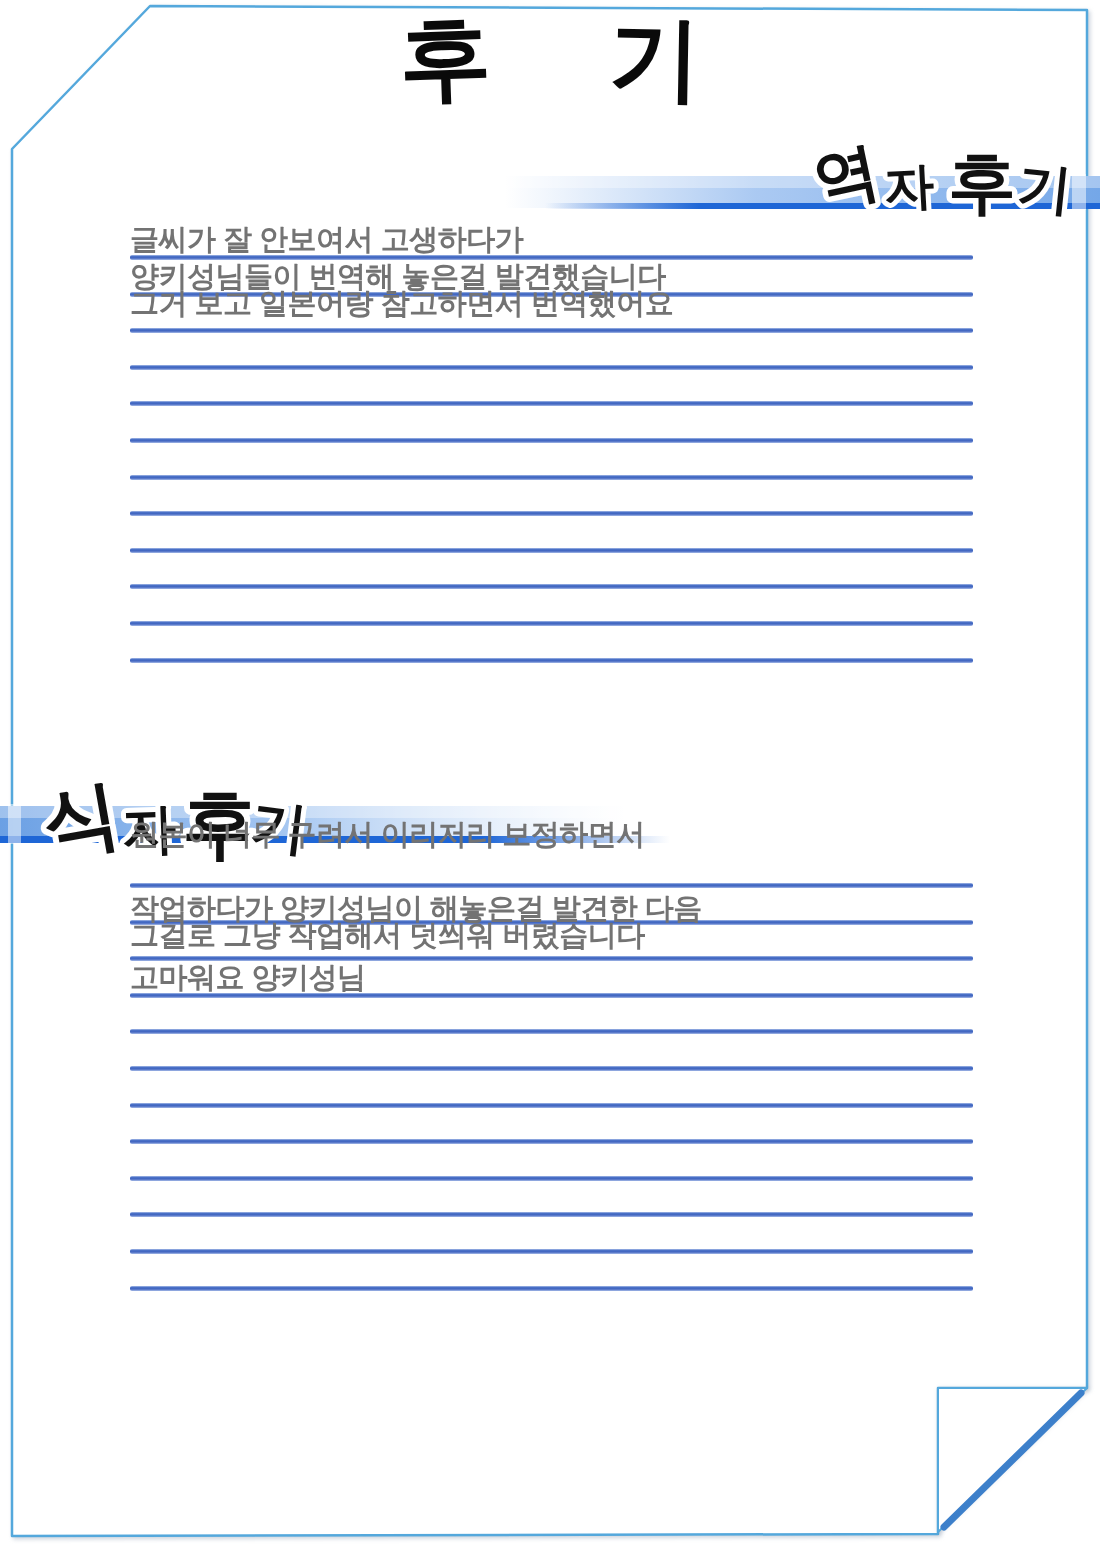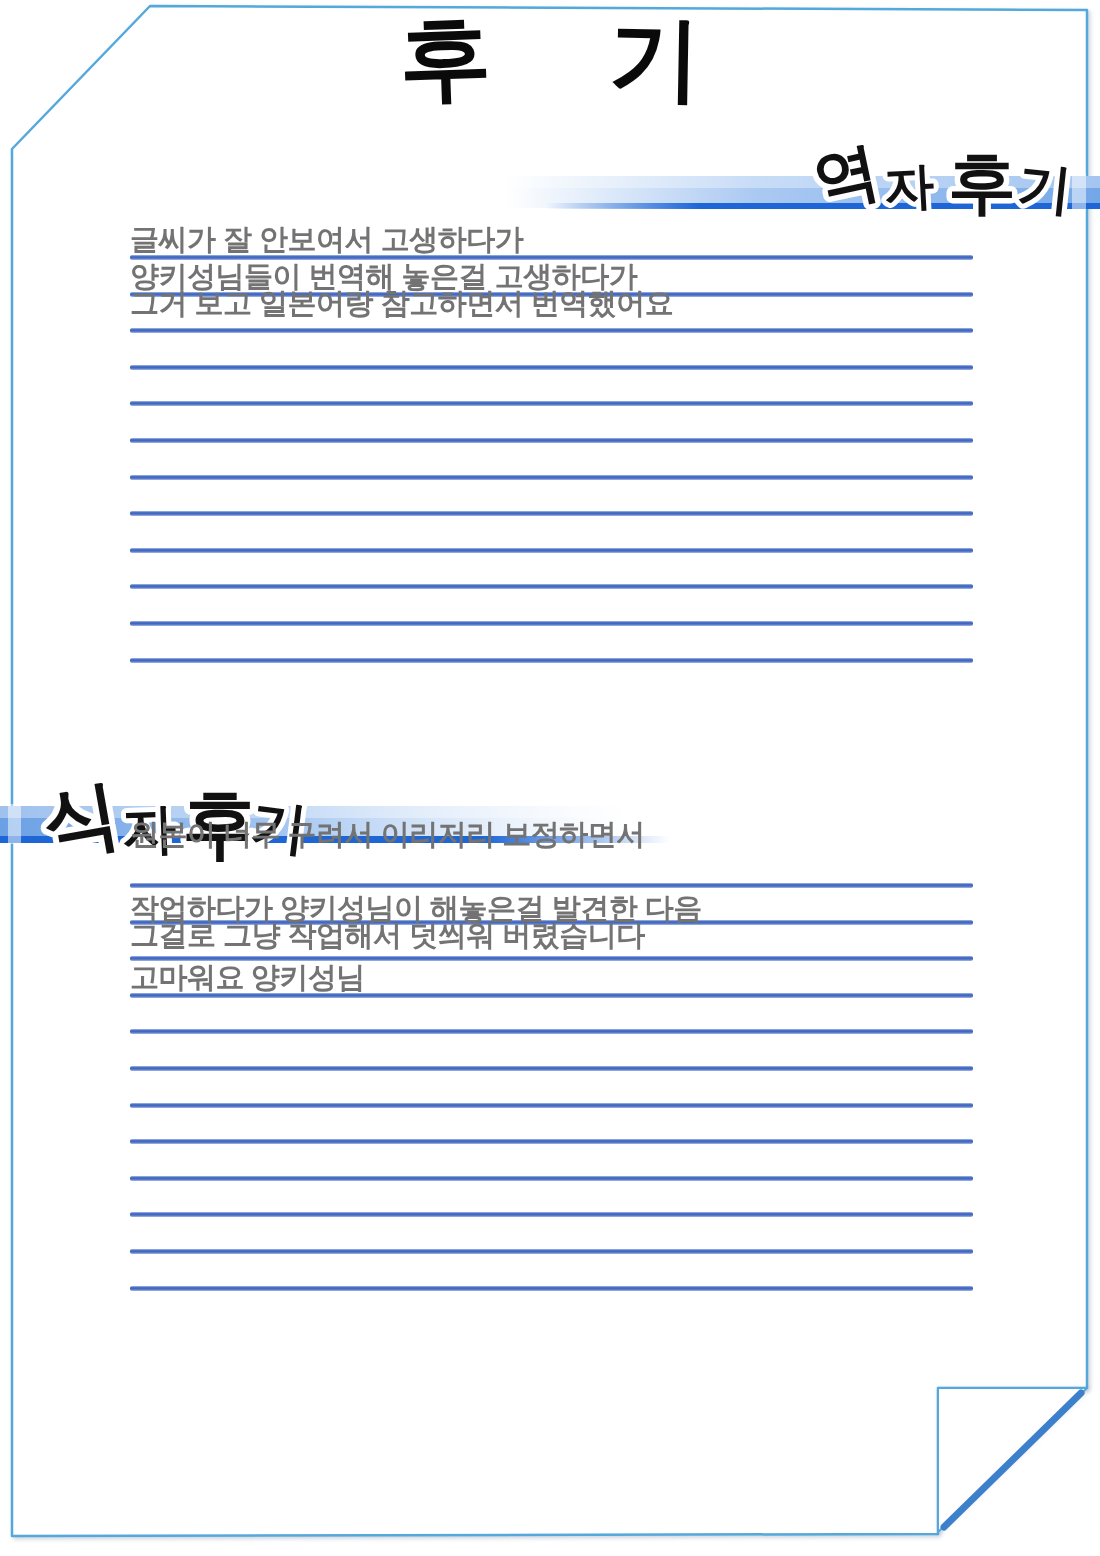--- a/index.html
+++ b/index.html
@@ -113,42 +113,42 @@
 
   <div class="page-title">
     <span class="tchar c1">후</span>
     <span class="tchar c2">기</span>
   </div>
 
   <div>
       <div class="rule" style="top: 255px;"></div>
       <div class="pline" style="top: 223px;">글씨가 잘 안보여서 고생하다가</div>
       <div class="rule" style="top: 291.6px;"></div>
-      <div class="pline" style="top: 259.6px;">양키성님들이 번역해 놓은걸 고생하다가</div>
+      <div class="pline" style="top: 259.6px;">양키성님들이 번역해 놓은걸 발견했습니다</div>
       <div class="rule" style="top: 328.2px;"></div>
       <div class="pline" style="top: 287px;">그거 보고 일본어랑 참고하면서 번역했어요</div>
       <div class="rule" style="top: 364.8px;"></div>
       <div class="rule" style="top: 401.4px;"></div>
       <div class="rule" style="top: 438px;"></div>
       <div class="rule" style="top: 474.6px;"></div>
       <div class="rule" style="top: 511.2px;"></div>
       <div class="rule" style="top: 547.8px;"></div>
       <div class="rule" style="top: 584.4px;"></div>
       <div class="rule" style="top: 621px;"></div>
       <div class="rule" style="top: 657.6px;"></div>
     </div>
   <div>
       <div class="rule" style="top: 883px;"></div>
       <div class="pline" style="top: 818px;">원본이 너무 구려서 이리저리 보정하면서</div>
       <div class="rule" style="top: 919.6px;"></div>
       <div class="pline" style="top: 892px;">작업하다가 양키성님이 해놓은걸 발견한 다음</div>
       <div class="rule" style="top: 956.2px;"></div>
       <div class="pline" style="top: 875px; margin-top: 44px;">그걸로 그냥 작업해서 덧씌워 버렸습니다</div>
       <div class="rule" style="top: 992.8px;"></div>
-      <div class="pline" style="top: 960.8px; font-family: Liberation Serif, serif;">고마워요 양키성님</div>
+      <div class="pline" style="top: 960.8px;">고마워요 양키성님</div>
       <div class="rule" style="top: 1029.4px;"></div>
       <div class="rule" style="top: 1066px;"></div>
       <div class="rule" style="top: 1102.6px;"></div>
       <div class="rule" style="top: 1139.2px;"></div>
       <div class="rule" style="top: 1175.8px;"></div>
       <div class="rule" style="top: 1212.4px;"></div>
       <div class="rule" style="top: 1249px;"></div>
       <div class="rule" style="top: 1285.6px;"></div>
     </div>
 

